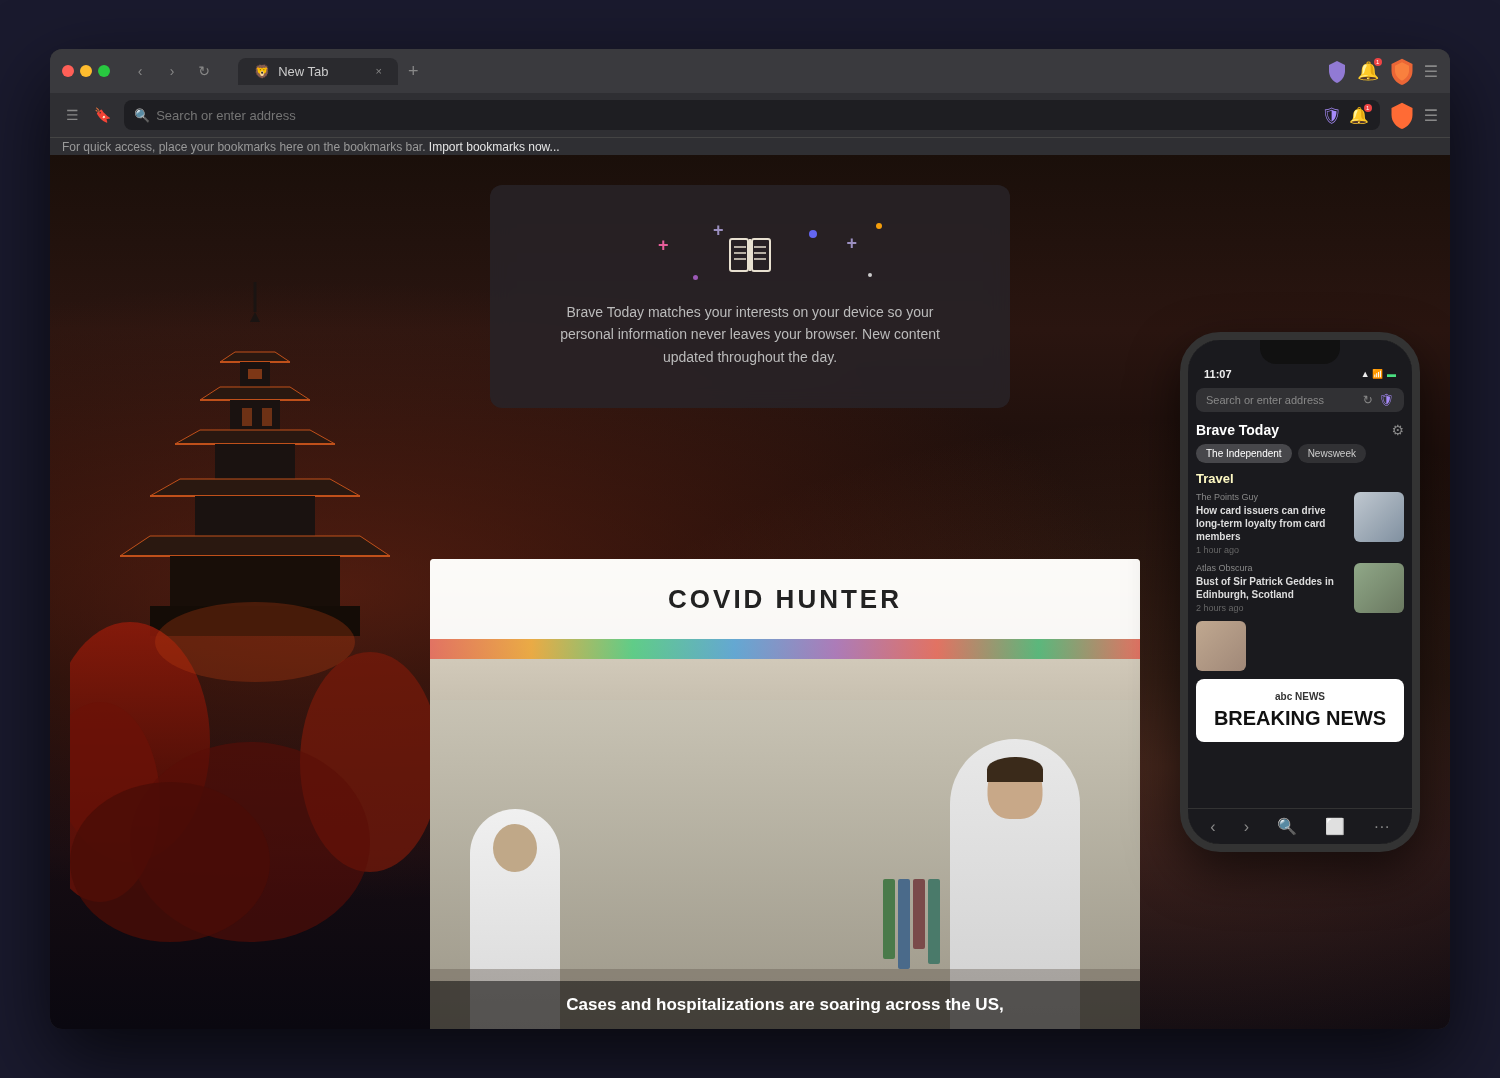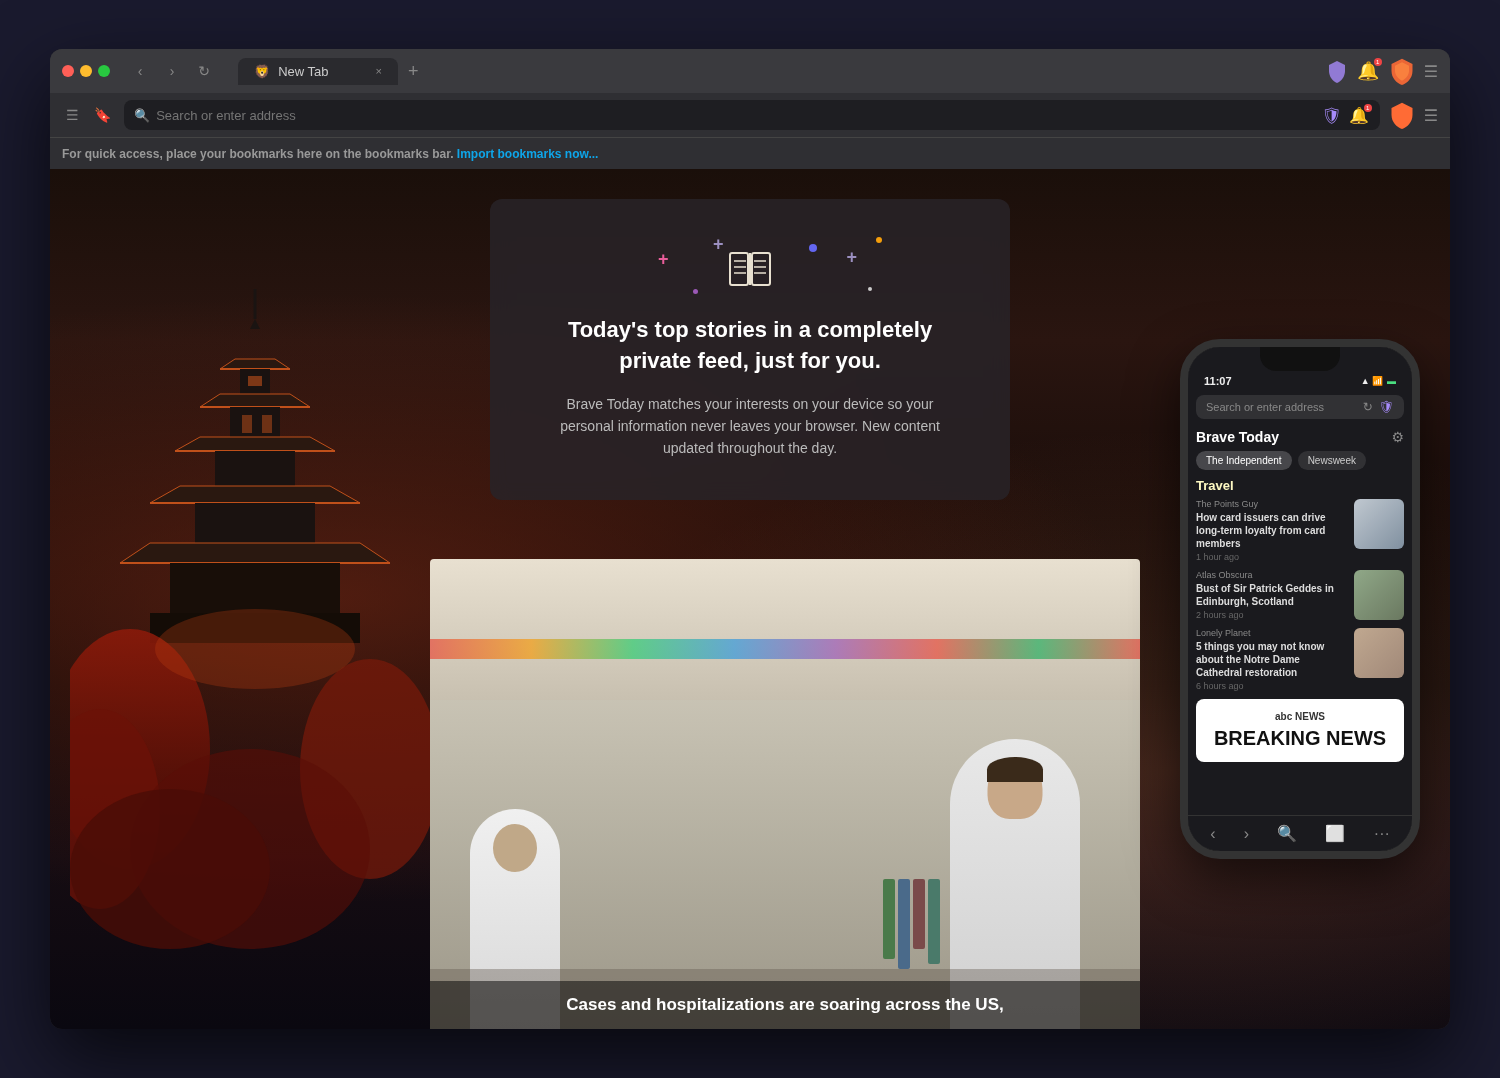--- a/index.html
+++ b/index.html
@@ -178,33 +178,32 @@
       font-size: 6px;
       color: white;
       display: flex;
       align-items: center;
       justify-content: center;
     }
 
     
     .bookmark-bar {
       background: #2f2f33;
-      height: 32px;
+      height: 18px;
       display: flex;
       align-items: center;
       padding: 0 12px;
       font-size: 12px;
       color: #999;
       border-top: 1px solid #444;
       flex-shrink: 0;
-      font-weight: bold;
     }
 
     .bookmark-bar a {
-      color: #0ea5e9;
+      color: #e5e5e5;
       text-decoration: none;
       cursor: pointer;
     }
 
     
     .content-area {
       flex: 1;
       position: relative;
       overflow: hidden;
     }
@@ -711,27 +710,29 @@
           <line x1="26" y1="12" x2="38" y2="12" stroke="#e8e0d0" stroke-width="1.5"></line>
           <line x1="26" y1="18" x2="38" y2="18" stroke="#e8e0d0" stroke-width="1.5"></line>
           <line x1="26" y1="24" x2="38" y2="24" stroke="#e8e0d0" stroke-width="1.5"></line>
         </svg>
 
         <div class="deco-dot deco-dot-1"></div>
         <span class="deco-plus deco-plus-3">+</span>
         <div class="deco-dot deco-dot-3"></div>
         <div class="deco-dot deco-dot-4"></div>
       </div>
-      <h1 class="card-title">Today's top stories in a completely private feed, just for you.</h1>
       <p class="card-subtitle">Brave Today matches your interests on your device so your personal information never leaves your browser. New content updated throughout the day.</p>
     </div>
 
     <div class="main-photo">
       <div class="lab-scene">
 
+        <div style="position:absolute;top:0;left:0;right:0;height:80px;background:rgba(255,255,255,0.85);display:flex;align-items:center;justify-content:center;">
+          <span style="font-size:26px;font-weight:900;letter-spacing:3px;color:#222;">COVID HUNTER</span>
+        </div>
 
         <div style="position:absolute;top:80px;left:0;right:0;height:20px;background:linear-gradient(90deg,#e74c3c,#f39c12,#2ecc71,#3498db,#9b59b6,#e74c3c,#27ae60,#e74c3c);opacity:0.7;"></div>
 
         <div style="position:absolute;bottom:0;left:0;right:0;height:70%;background:linear-gradient(180deg,rgba(200,195,180,0.9) 0%,rgba(160,155,140,0.9) 100%);">
 
           <div style="position:absolute;right:60px;bottom:0;width:130px;height:290px;">
             <div style="position:absolute;bottom:0;width:100%;height:100%;background:linear-gradient(180deg,#e8e8e8 0%,#d0d0d0 100%);border-radius:65px 65px 0 0;"></div>
 
             <div style="position:absolute;top:20px;left:50%;transform:translateX(-50%);width:55px;height:60px;background:#c8a888;border-radius:50% 50% 40% 40%;"></div>
 
@@ -804,25 +805,20 @@
             <div class="news-item">
               <div class="news-item-content">
                 <div class="news-source">Atlas Obscura</div>
                 <div class="news-title">Bust of Sir Patrick Geddes in Edinburgh, Scotland</div>
                 <div class="news-time">2 hours ago</div>
               </div>
               <div class="news-thumb thumb-2"></div>
             </div>
 
             <div class="news-item">
-              <div class="news-item-content">
-                <div class="news-source">Lonely Planet</div>
-                <div class="news-title">5 things you may not know about the Notre Dame Cathedral restoration</div>
-                <div class="news-time">6 hours ago</div>
-              </div>
               <div class="news-thumb thumb-3"></div>
             </div>
 
             <div class="breaking-news-card">
               <div class="abc-news-logo">abc NEWS</div>
               <div class="breaking-news-text">BREAKING NEWS</div>
             </div>
           </div>
 
           <div class="phone-bottom-bar">

